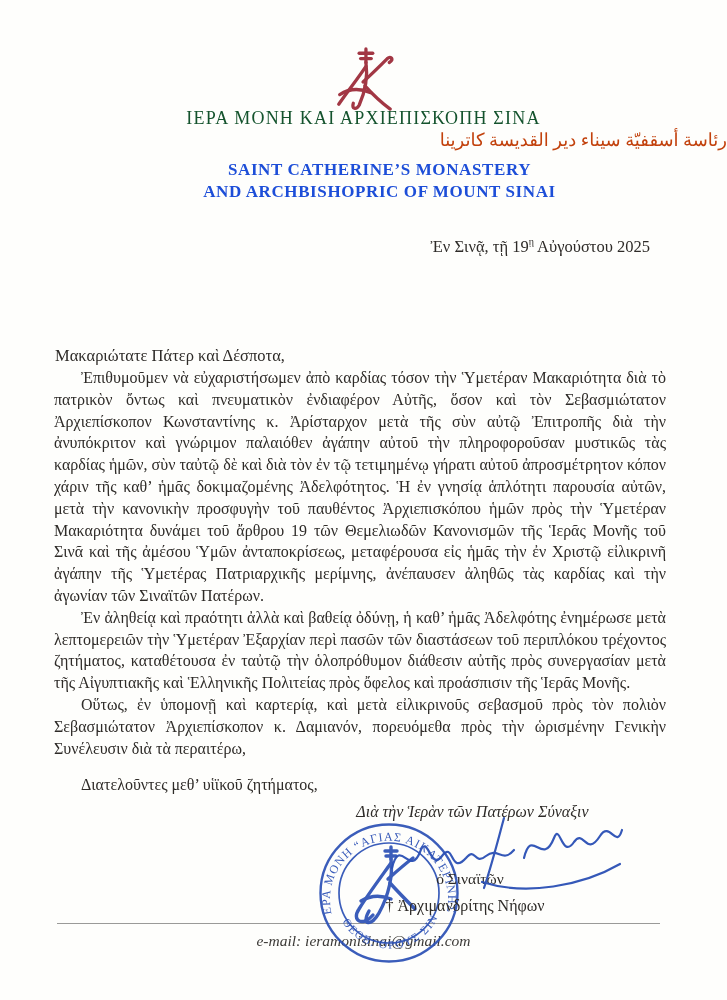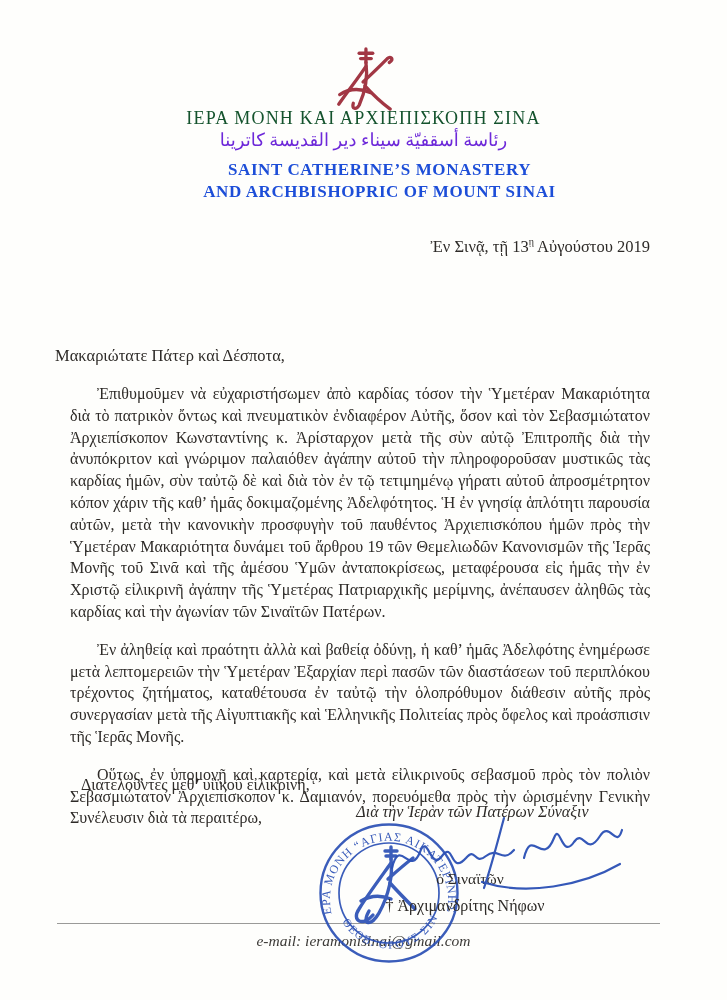--- a/index.html
+++ b/index.html
@@ -5,28 +5,28 @@
   html,body{margin:0;padding:0;background:#e9e9e9;}
   .page{
     position:relative;width:727px;height:1000px;margin:0 auto;
     background:#fefefc;overflow:hidden;
     font-family:"Liberation Serif","DejaVu Serif",serif;
     color:#2e2b28;
   }
   .abs{position:absolute;}
   .center{text-align:center;width:100%;}
   .greek-title{top:108px;left:0;font-size:18px;letter-spacing:1.2px;color:#14532d;}
-  .arabic-title{top:129px;left:0;font-size:18px;color:#6d28d9;direction:rtl;}
+  .arabic-title{top:129px;left:0;font-size:18px;color:#c2410c;direction:rtl;text-align:right;}
   .english-title{left:16px;font-size:17px;letter-spacing:0.6px;font-weight:600;color:#1d4ed8;}
   .date-line{top:236px;right:77px;font-size:16.5px;}
   .date-line sup{font-size:10px;}
   .recipient{top:259px;left:55px;font-size:16.5px;line-height:21.8px;}
   .salutation{top:346px;left:55px;font-size:16.5px;}
   .body-text{top:367px;left:54px;width:612px;font-size:16px;line-height:21.8px;text-align:justify;}
-  .body-text p{margin:16px;text-indent:27px;}
+  .body-text p{margin:0;text-indent:27px;}
   .closing{top:776px;left:81px;font-size:16px;}
   .sig-line1{top:803px;left:330px;width:285px;text-align:center;font-size:16px;z-index:3;font-style:italic;}
   .sig-line2{top:870px;left:390px;width:160px;text-align:center;font-size:15.5px;z-index:3;}
   .sig-line3{top:889px;left:360px;width:210px;text-align:center;font-size:16px;z-index:3;margin-top:8px;}
   .stamp{top:821px;left:317px;width:144px;height:144px;z-index:2;opacity:0.92;}
   .handsig{top:806px;left:386px;width:242px;height:100px;z-index:4;opacity:0.95;}
   .footer-rule{top:923px;left:57px;width:603px;height:0;border-top:1.4px solid #9a9a98;z-index:1;}
   .footer-email{top:932px;left:0;font-size:15.5px;font-style:italic;color:#3c3a37;z-index:1;}
   .monogram{top:46px;left:330px;width:68px;height:66px;}
 </style>
@@ -46,32 +46,32 @@
       <path d="M34 36 C44 27 52 19 59 12 C63 8.5 66 13 61 16"></path>
       <path d="M36 40 C45 50 54 58 62 64"></path>
     </g>
   </svg>
 
   <div class="abs center greek-title">ΙΕΡΑ ΜΟΝΗ ΚΑΙ ΑΡΧΙΕΠΙΣΚΟΠΗ ΣΙΝΑ</div>
   <div class="abs center arabic-title">رئاسة أسقفيّة سيناء دير القديسة كاترينا</div>
   <div class="abs center english-title" style="top:160px;">SAINT CATHERINE’S MONASTERY</div>
   <div class="abs center english-title" style="top:182px;">AND ARCHBISHOPRIC OF MOUNT SINAI</div>
 
-  <div class="abs date-line"><span>Ἐν Σινᾷ, τῇ 13</span><sup>ῃ</sup><span> Αὐγούστου 2019</span></div>
+  <div class="abs date-line"><span>Ἐν Σινᾷ, τῇ 19</span><sup>ῃ</sup><span> Αὐγούστου 2025</span></div>
 
 
   <div class="abs salutation">Μακαριώτατε Πάτερ καὶ Δέσποτα,</div>
 
   <div class="abs body-text">
     <p>Ἐπιθυμοῦμεν νὰ εὐχαριστήσωμεν ἀπὸ καρδίας τόσον τὴν Ὑμετέραν Μακαριότητα διὰ τὸ πατρικὸν ὄντως καὶ πνευματικὸν ἐνδιαφέρον Αὐτῆς, ὅσον καὶ τὸν Σεβασμιώτατον Ἀρχιεπίσκοπον Κωνσταντίνης κ. Ἀρίσταρχον μετὰ τῆς σὺν αὐτῷ Ἐπιτροπῆς διὰ τὴν ἀνυπόκριτον καὶ γνώριμον παλαιόθεν ἀγάπην αὐτοῦ τὴν πληροφοροῦσαν μυστικῶς τὰς καρδίας ἡμῶν, σὺν ταὐτῷ δὲ καὶ διὰ τὸν ἐν τῷ τετιμημένῳ γήρατι αὐτοῦ ἀπροσμέτρητον κόπον χάριν τῆς καθ’ ἡμᾶς δοκιμαζομένης Ἀδελφότητος. Ἡ ἐν γνησίᾳ ἁπλότητι παρουσία αὐτῶν, μετὰ τὴν κανονικὴν προσφυγὴν τοῦ παυθέντος Ἀρχιεπισκόπου ἡμῶν πρὸς τὴν Ὑμετέραν Μακαριότητα δυνάμει τοῦ ἄρθρου 19 τῶν Θεμελιωδῶν Κανονισμῶν τῆς Ἱερᾶς Μονῆς τοῦ Σινᾶ καὶ τῆς ἀμέσου Ὑμῶν ἀνταποκρίσεως, μεταφέρουσα εἰς ἡμᾶς τὴν ἐν Χριστῷ εἰλικρινῆ ἀγάπην τῆς Ὑμετέρας Πατριαρχικῆς μερίμνης, ἀνέπαυσεν ἀληθῶς τὰς καρδίας καὶ τὴν ἀγωνίαν τῶν Σιναϊτῶν Πατέρων.</p>
     <p>Ἐν ἀληθείᾳ καὶ πραότητι ἀλλὰ καὶ βαθείᾳ ὀδύνῃ, ἡ καθ’ ἡμᾶς Ἀδελφότης ἐνημέρωσε μετὰ λεπτομερειῶν τὴν Ὑμετέραν Ἐξαρχίαν περὶ πασῶν τῶν διαστάσεων τοῦ περιπλόκου τρέχοντος ζητήματος, καταθέτουσα ἐν ταὐτῷ τὴν ὁλοπρόθυμον διάθεσιν αὐτῆς πρὸς συνεργασίαν μετὰ τῆς Αἰγυπτιακῆς καὶ Ἑλληνικῆς Πολιτείας πρὸς ὄφελος καὶ προάσπισιν τῆς Ἱερᾶς Μονῆς.</p>
     <p>Οὕτως, ἐν ὑπομονῇ καὶ καρτερίᾳ, καὶ μετὰ εἰλικρινοῦς σεβασμοῦ πρὸς τὸν πολιὸν Σεβασμιώτατον Ἀρχιεπίσκοπον κ. Δαμιανόν, πορευόμεθα πρὸς τὴν ὡρισμένην Γενικὴν Συνέλευσιν διὰ τὰ περαιτέρω,</p>
   </div>
 
-  <div class="abs closing">Διατελοῦντες μεθ’ υἱϊκοῦ εἰλικρινῆ,</div>
+  <div class="abs closing">Διατελοῦντες μεθ’ υἱϊκοῦ ζητήματος,</div>
 
   <div class="abs sig-line1">Διὰ τὴν Ἱερὰν τῶν Πατέρων Σύναξιν</div>
   <div class="abs sig-line2">ὁ Σιναϊτῶν</div>
   <div class="abs sig-line3">† Ἀρχιμανδρίτης Νήφων</div>
 
   <svg class="abs stamp" viewBox="0 0 144 144">
     <circle cx="72" cy="72" r="68.5" fill="none" stroke="#2b50b5" stroke-width="2.4"></circle>
     <circle cx="72" cy="72" r="50" fill="none" stroke="#2b50b5" stroke-width="1.7"></circle>
     <defs>
       <path id="arcTop" d="M 14.5,92 A 59,59 0 1 1 129.5,92" fill="none"></path>

